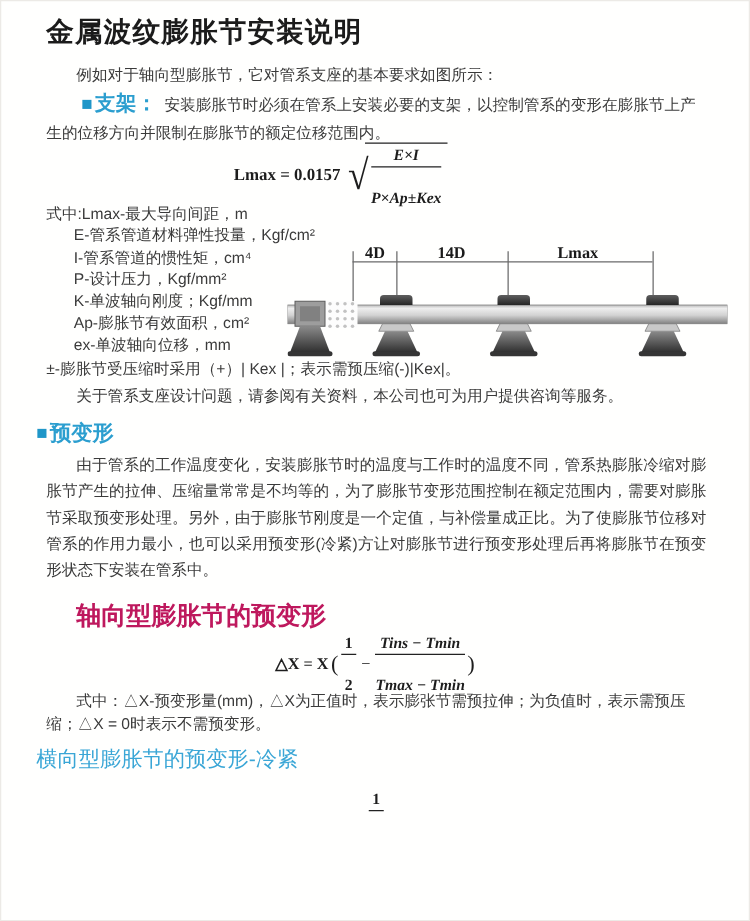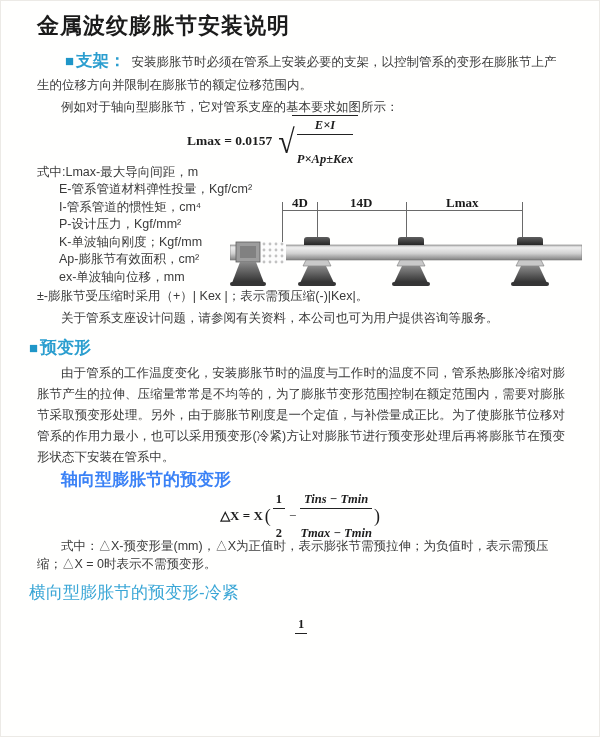--- a/index.html
+++ b/index.html
@@ -44,36 +44,36 @@
   
   .defs-wrap { position:relative; margin-top:5px; min-height:124px; }
   .def { font-size:12.5px; line-height:17.6px; margin:0; }
   .def.itm { padding-left:22px; }
   .diagram { position:absolute; left:193px; top:34px; width:352px; height:92px; }
   .dimlbl { font:bold 13px "Liberation Serif", serif; fill:#1a1a1a; }
 
   .sec2 { display:flex; align-items:center; color:#2b9ecf; font-size:17px;
     font-weight:bold; margin:8px 0 4px -8px; }
   .sec2 .marker { font-size:15px; }
-  .sub { color:#3b82f6; font-size:17px; font-weight:bold; margin:0 0 6px 24px; }
+  .sub { color:#be185d; font-size:20px; font-weight:bold; margin:12px 0 6px 24px; }
   .sub2 { color:#3aa6d6; font-size:17px; font-weight:normal; margin:8px 0 2px -8px; }
 
   .axial-para { font-size:12.5px; line-height:18px; text-indent:24px; margin:2px 0 0; }
   .lines .def { line-height:17.2px; }
 </style>
 </head>
 <body>
 
 <div class="page">
 
   <h1 class="title">金属波纹膨胀节安装说明</h1>
 
+  <p class="para ind">例如对于轴向型膨胀节，它对管系支座的基本要求如图所示：</p>
+
   <p class="para ind-lg"><span class="marker">■</span><span class="sect-head">支架：</span><span>安装膨胀节时必须在管系上安装必要的支架，以控制管系的变形在膨胀节上产生的位移方向并限制在膨胀节的额定位移范围内。</span></p>
-
-  <p class="para ind">例如对于轴向型膨胀节，它对管系支座的基本要求如图所示：</p>
 
   <div class="formula f1">
     <span>Lmax = 0.0157</span>
     <span class="rad">√</span>
     <span class="vinc">
       <span class="fr it">
         <span class="n">E×I</span>
         <span class="d">P×Ap±Kex</span>
       </span>
     </span>

